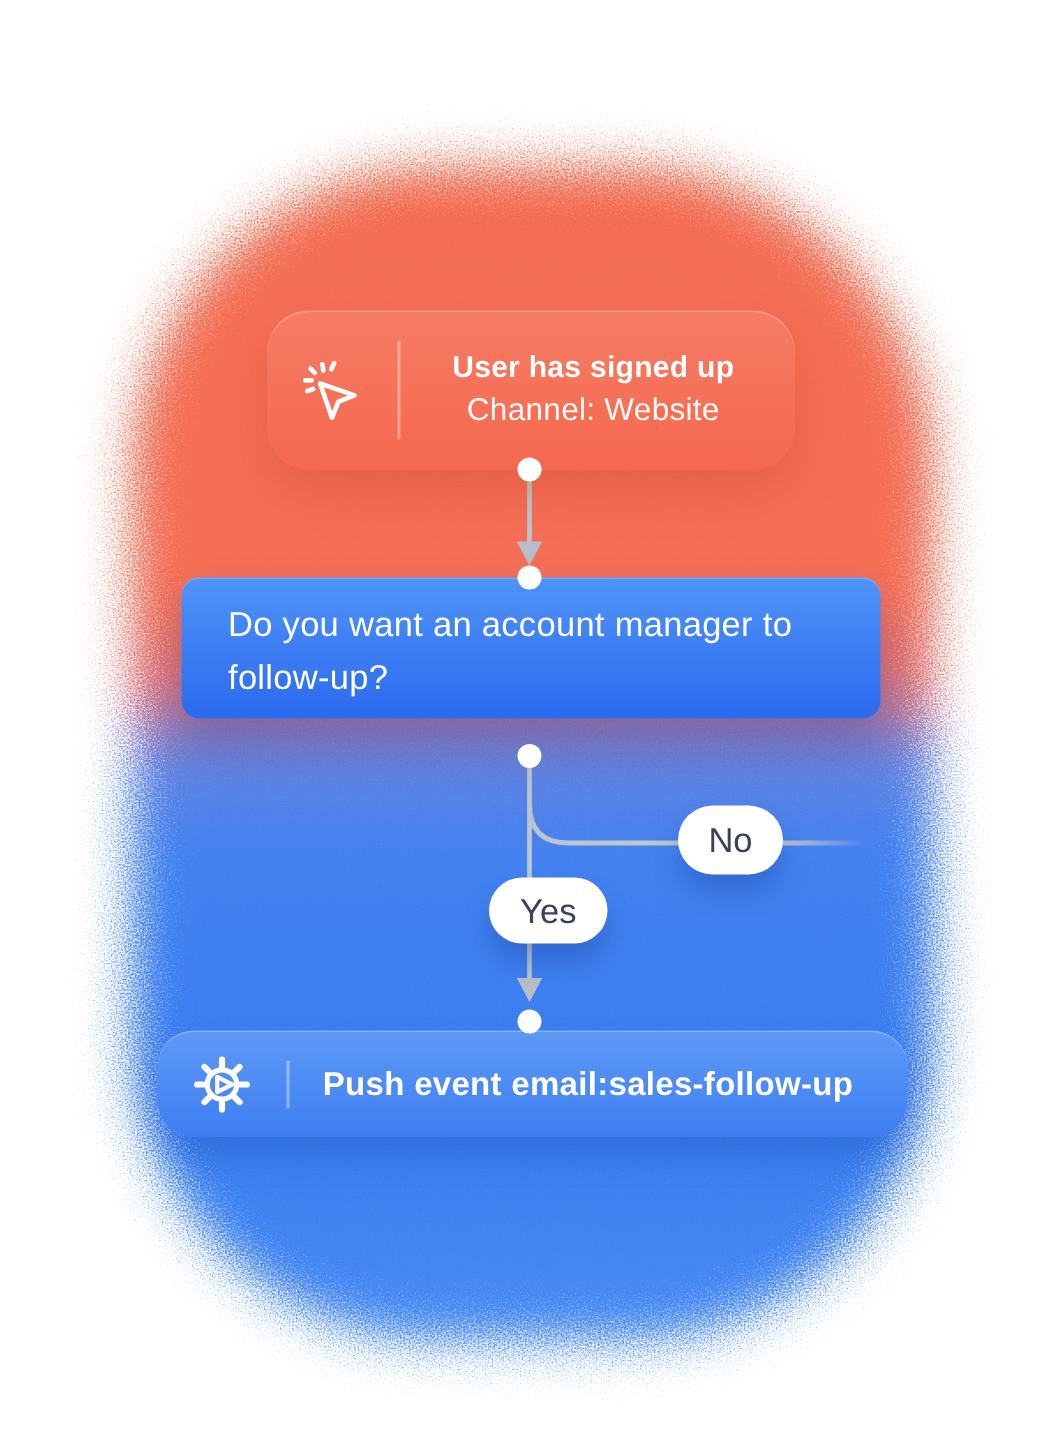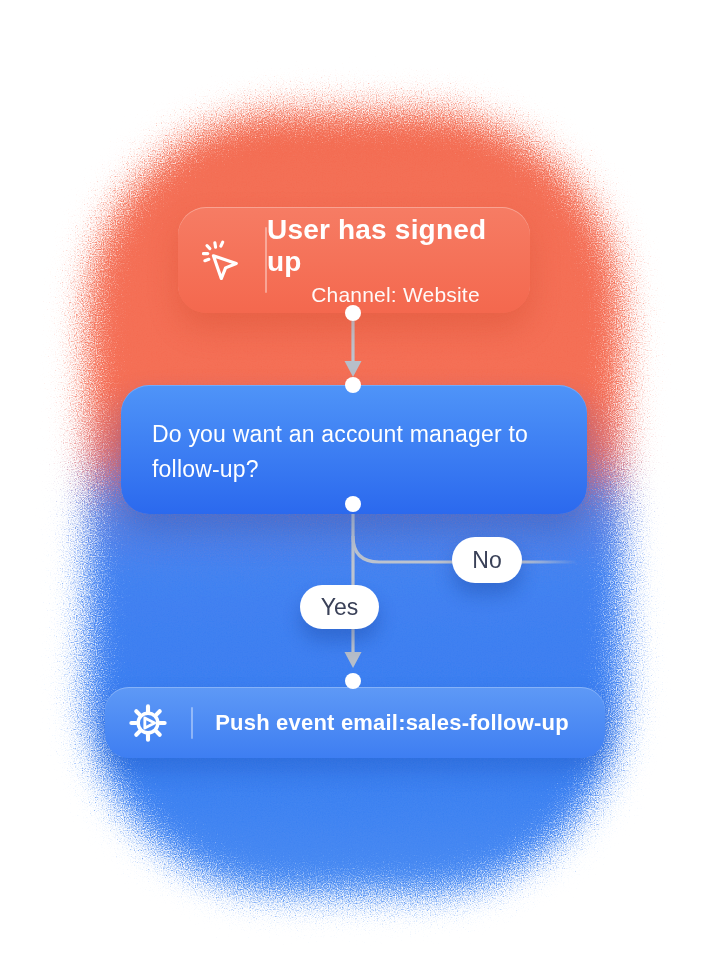--- a/index.html
+++ b/index.html
@@ -28,27 +28,27 @@
                 inset 0 1px 0 rgba(255,255,255,0.30);
     display: flex; align-items: center;
   }
   .trigger-card .icon-box { width: 87px; display: flex; justify-content: center; align-items: center; }
   .v-divider { width: 2px; border-radius: 2px; background: rgba(255,255,255,0.38); }
   .trigger-card .v-divider { height: 66px; }
   .trigger-card .text-box {
     flex: 1; display: flex; flex-direction: column; align-items: center;
     justify-content: center; gap: 5px; color: #ffffff; padding-right: 6px;
   }
-  .trigger-title { font-size: 28px; font-weight: 700; letter-spacing: 0.2px; }
+  .trigger-title { font-size: 20px; font-weight: 700; letter-spacing: 0.2px; }
   .trigger-subtitle { font-size: 21px; font-weight: 400; opacity: 0.96; letter-spacing: 0.2px; }
 
   
   .question-card {
-    left: 121px; top: 385px; width: 466px; height: 129px;
-    border-radius: 28px;
+    left: 121px; top: 385px; width: 466px; height: 94px;
+    border-radius: 12px;
     background: linear-gradient(180deg, #4f94f8 0%, #2b69ee 100%);
     box-shadow: 0 18px 32px rgba(15, 55, 150, 0.28),
                 inset 0 1px 0 rgba(255,255,255,0.22);
     display: flex; align-items: center;
     box-sizing: border-box; padding: 4px 30px 0 31px;
   }
   .question-text {
     color: #ffffff; font-size: 23px; font-weight: 500;
     line-height: 35px; letter-spacing: 0.2px;
   }
@@ -69,21 +69,21 @@
 
   
   .pill {
     background: #ffffff;
     border-radius: 999px;
     display: flex; align-items: center; justify-content: center;
     color: #3a4158; font-size: 23px; font-weight: 500;
     box-shadow: 0 12px 18px rgba(16, 52, 140, 0.30);
   }
   .pill-no  { left: 452px; top: 537px; width: 70px; height: 46px; }
-  .pill-yes { left: 300px; top: 585px; width: 79px; height: 44px; }
+  .pill-yes { left: 326px; top: 585px; width: 79px; height: 44px; }
 </style>
 </head>
 <body>
 
 <div class="stage">
 
   <svg class="bg-svg" width="708" height="965" viewBox="0 0 708 965">
     <defs>
       <linearGradient id="blobGrad" x1="0" y1="0" x2="0" y2="1">
         <stop offset="0" stop-color="#f3664c"></stop>

